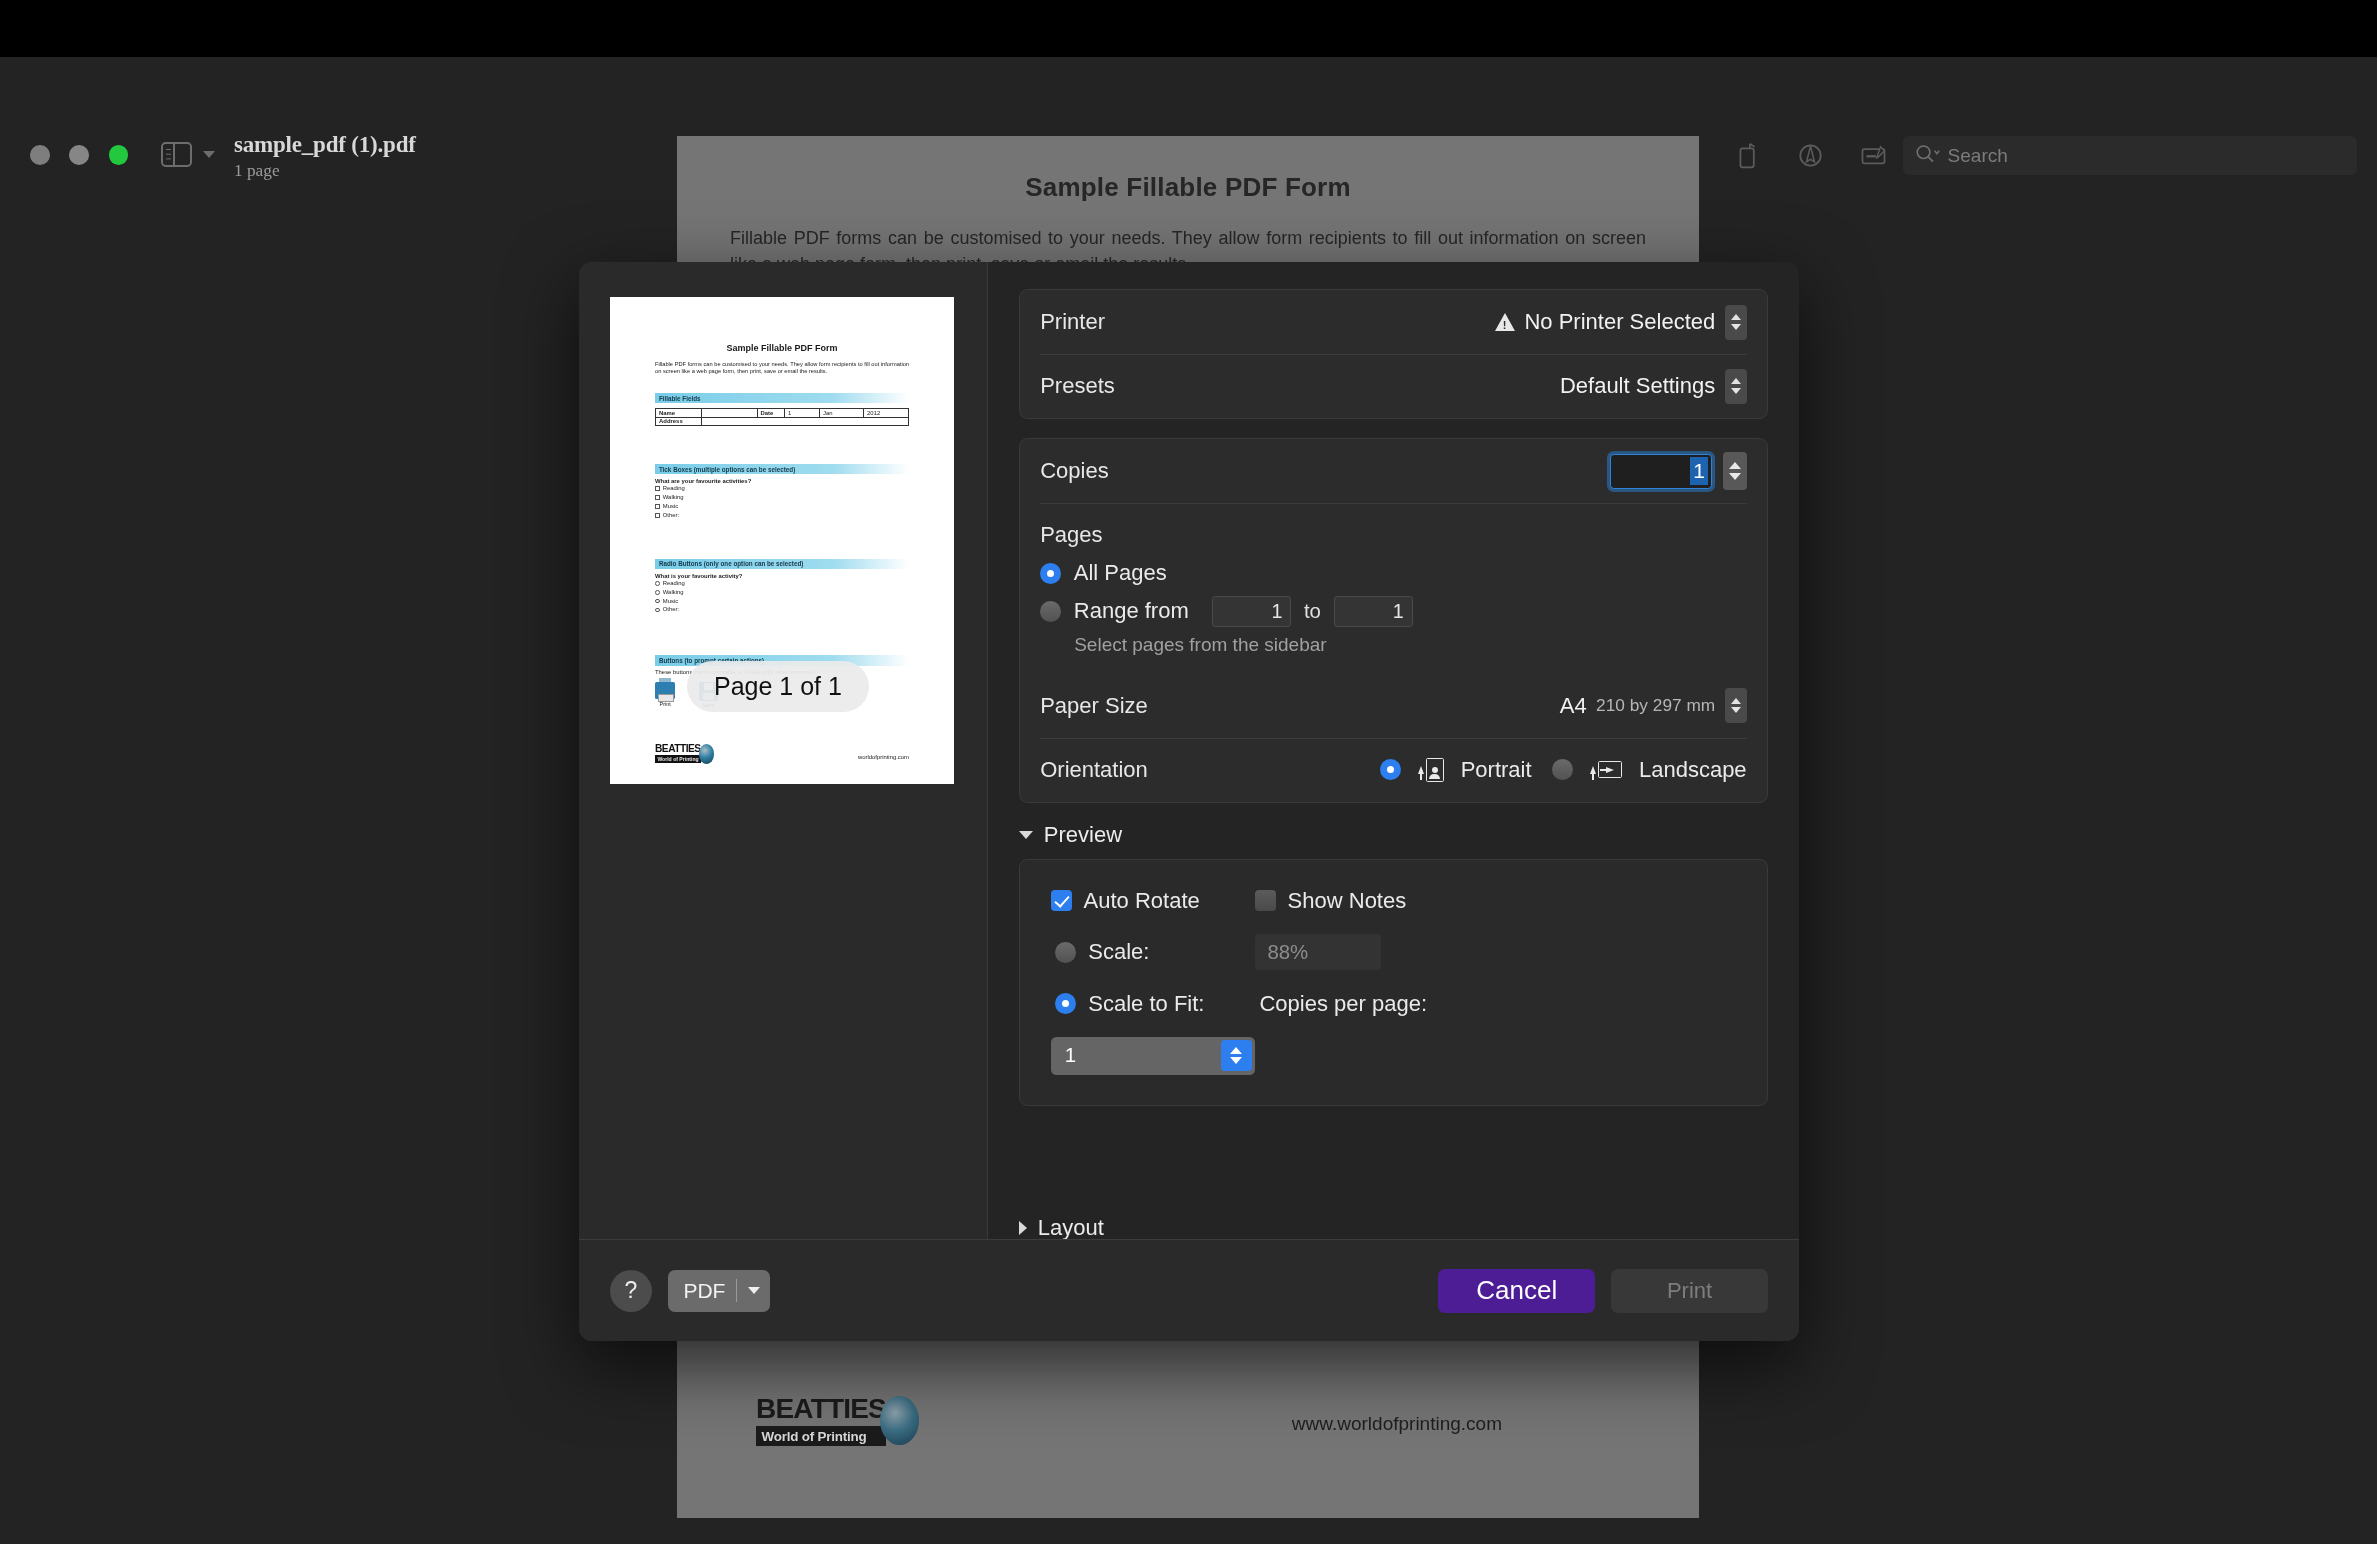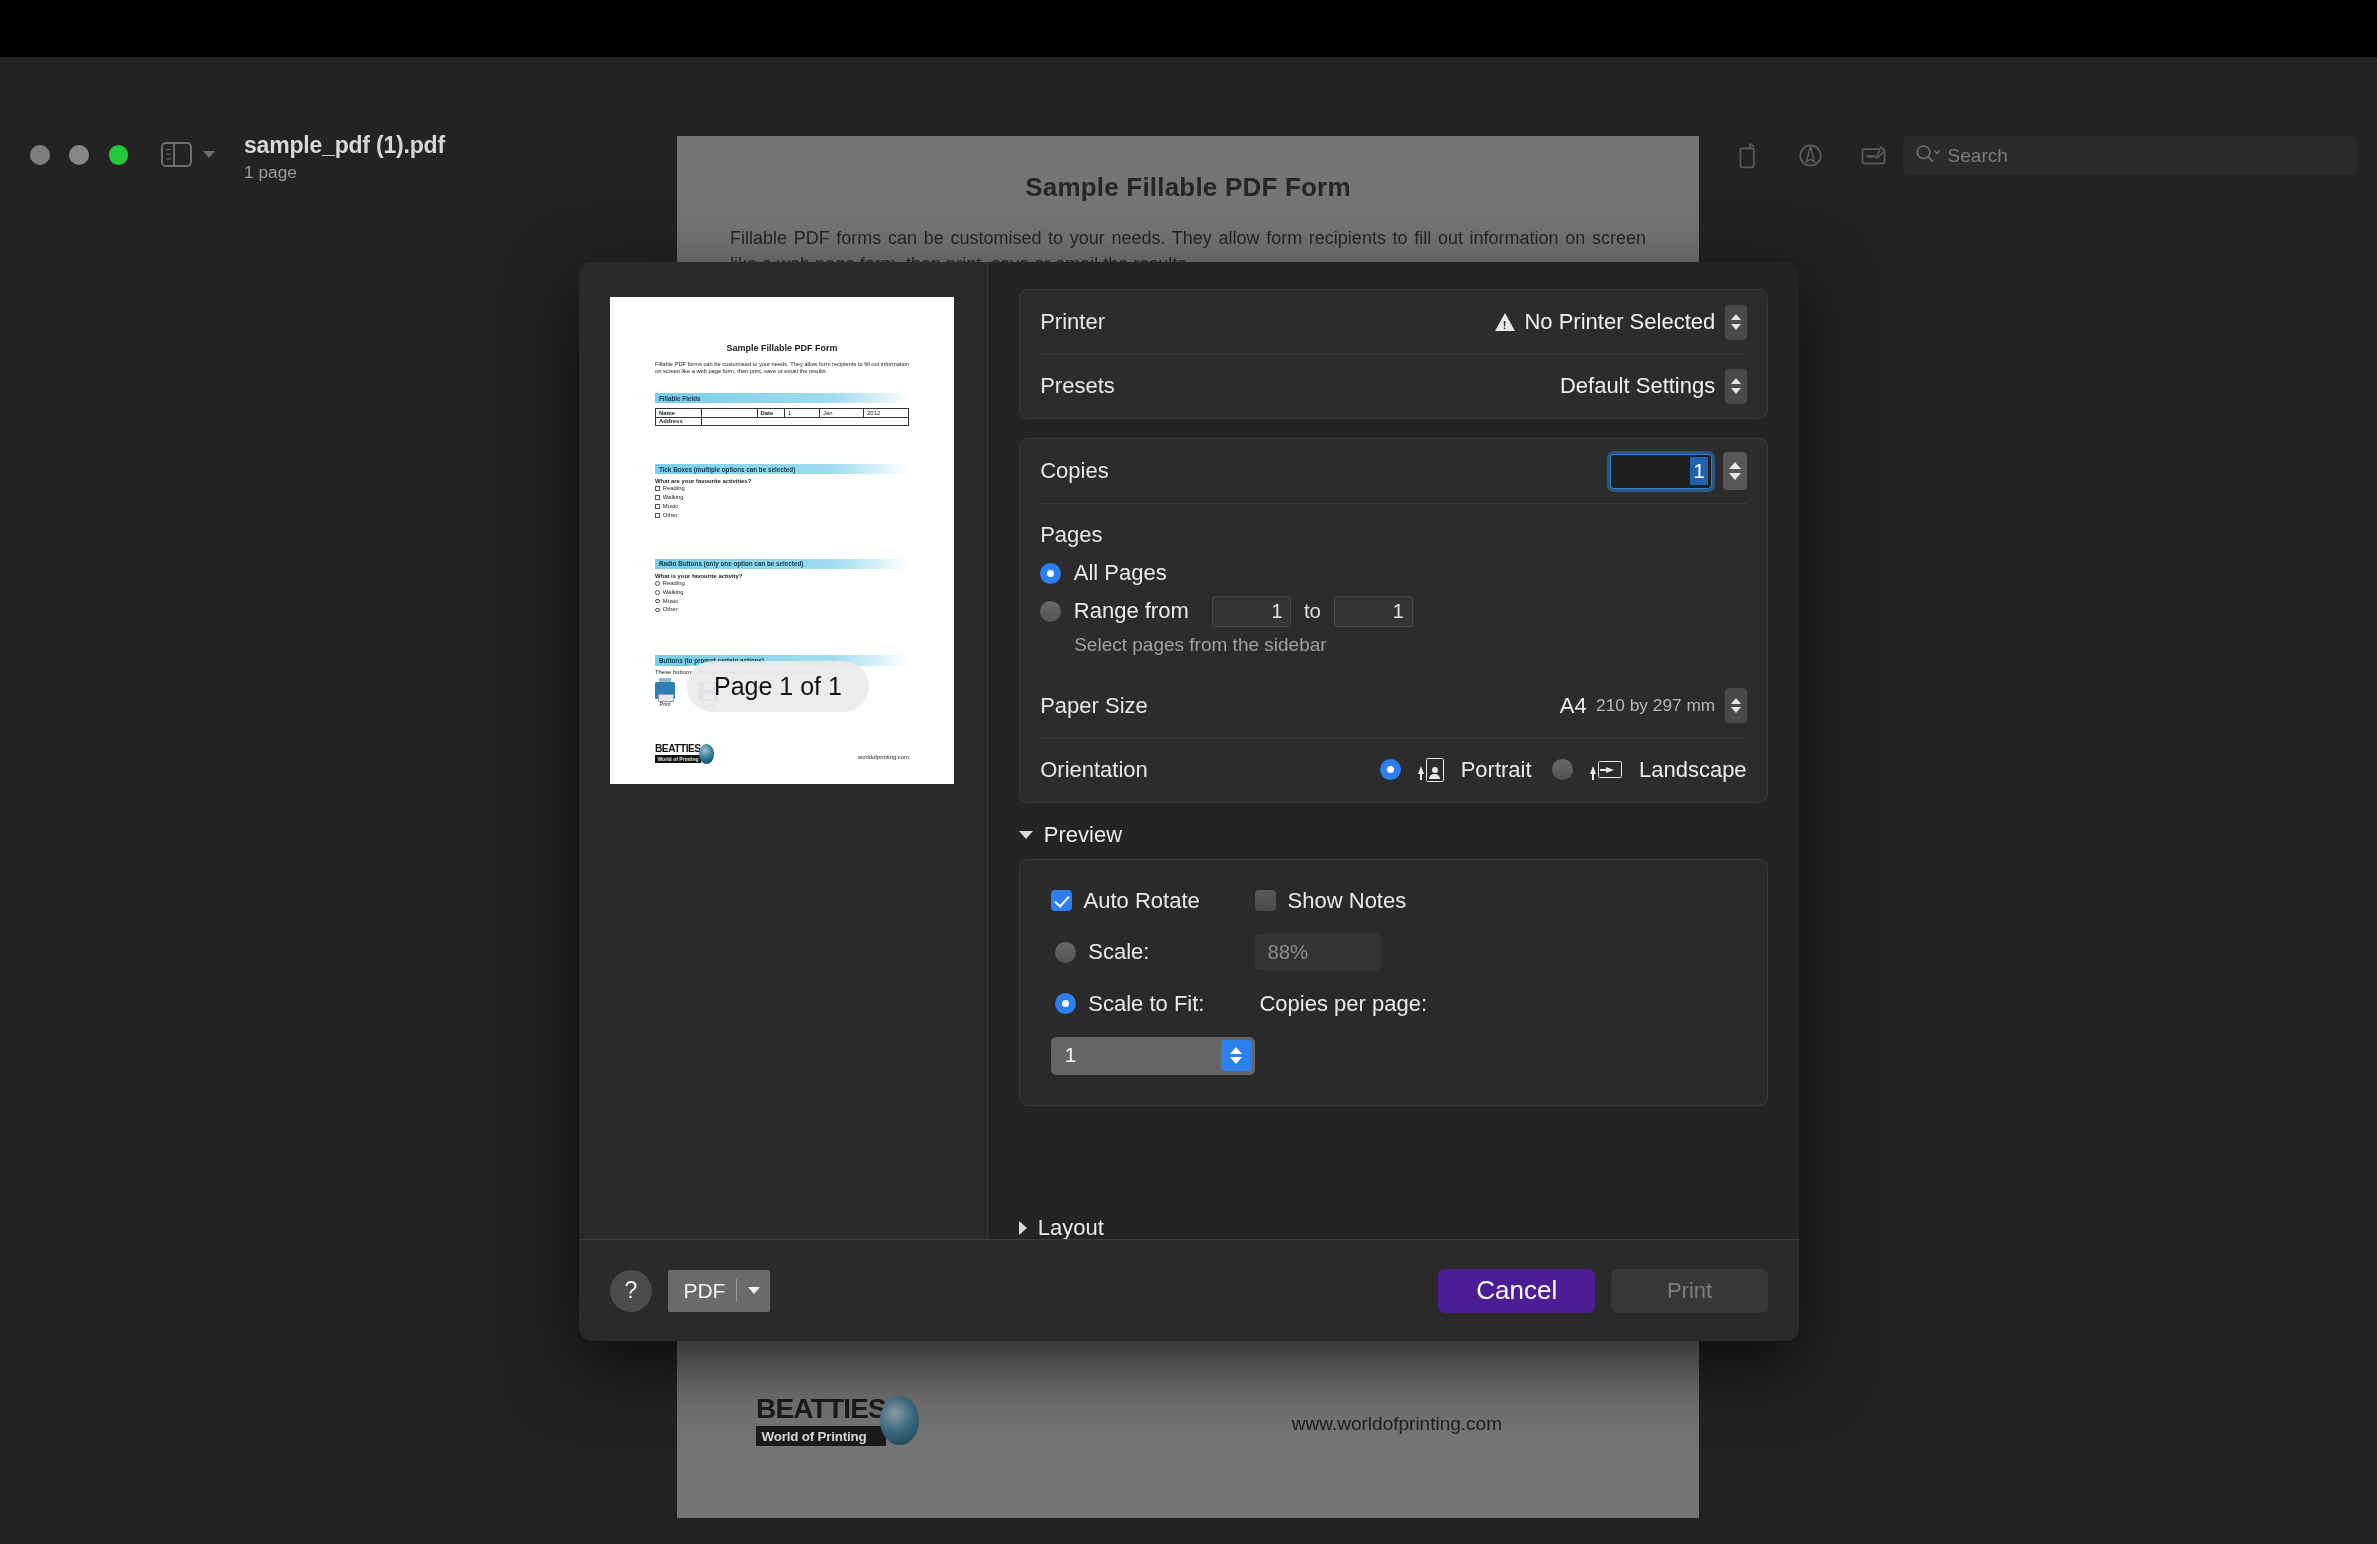--- a/index.html
+++ b/index.html
@@ -27,21 +27,21 @@
   .t-min { background: #868686; }
   .t-max { background: #22c93e; }
 
   .sidebar-toggle { position: absolute; left: 161px; top: 85px; display: flex; align-items: center; gap: 11px; }
   .sb-icon { width: 31px; height: 25px; border: 2px solid #6d6d6d; border-radius: 4.7px; position: relative; }
   .sb-icon::before { content:""; position:absolute; left:10.2px; top:0; bottom:0; width:2px; background:#6d6d6d; }
   .sb-icon::after { content:""; position:absolute; left:3.1px; top:4.7px; width:4.7px; height:1.6px; background:#6d6d6d;
      box-shadow: 0 4.7px 0 #6d6d6d, 0 9.4px 0 #6d6d6d; }
   .chev-sm { width: 0; height: 0; border-left: 6.3px solid transparent; border-right: 6.3px solid transparent; border-top: 7px solid #6d6d6d; }
 
-  .doc-title-wrap { position: absolute; left: 244px; top: 75px; }
+  .doc-title-wrap { position: absolute; left: 234px; top: 75px; font-family: Liberation Serif, serif; }
   .doc-title { font-size: 23px; font-weight: bold; color: #d8d8d8; letter-spacing: -0.2px; }
   .doc-sub { font-size: 17.3px; color: #9a9a9a; margin-top: 3.1px; }
 
   .toolbar-icons { position: absolute; right: 487px; top: 82px; display: flex; align-items: center; gap: 30px; }
   .tb { width: 33px; height: 33px; opacity: .30; }
   .tb svg { display: block; }
   .tb-div { width: 1.6px; height: 28px; background: #555; opacity: .5; }
 
   .search-field {
     position: absolute; right: 19.7px; top: 79px;
@@ -255,21 +255,21 @@
   .sheet-footer {
     height: 102px; background: #2a2a2a; border-top: 0.8px solid #3c3c3c;
     display: flex; align-items: center; padding: 0 31px; gap: 15.7px;
   }
   .help-btn {
     width: 42px; height: 42px; border-radius: 50%; background: #4c4c4c;
     display: flex; align-items: center; justify-content: center;
     font-size: 23px; color: #ededed;
   }
   .pdf-btn {
-    height: 42px; background: #6b6b6b; border-radius: 2px;
+    height: 42px; background: #6b6b6b; border-radius: 7px;
     display: flex; align-items: center; padding: 0 9.4px 0 15.7px; gap: 11px;
     font-size: 21px; color: #f2f2f2;
   }
   .pdf-btn .sep { width: 0.8px; height: 23.6px; background: #9a9a9a; }
   .pdf-chev { width:0;height:0;border-left:6.3px solid transparent;border-right:6.3px solid transparent;border-top:7px solid #f0f0f0; }
   .spacer { flex: 1; }
   .btn-cancel {
     height: 44px; min-width: 157px; background: #4c1d95; border-radius: 7px;
     display: flex; align-items: center; justify-content: center;
     font-size: 26px; color: #fff;

